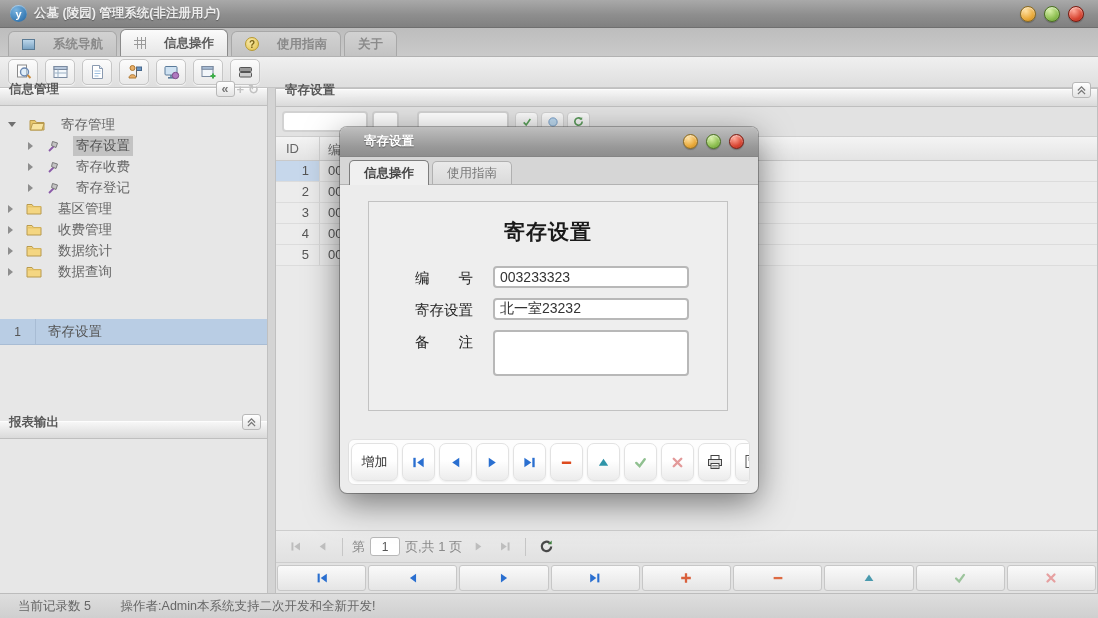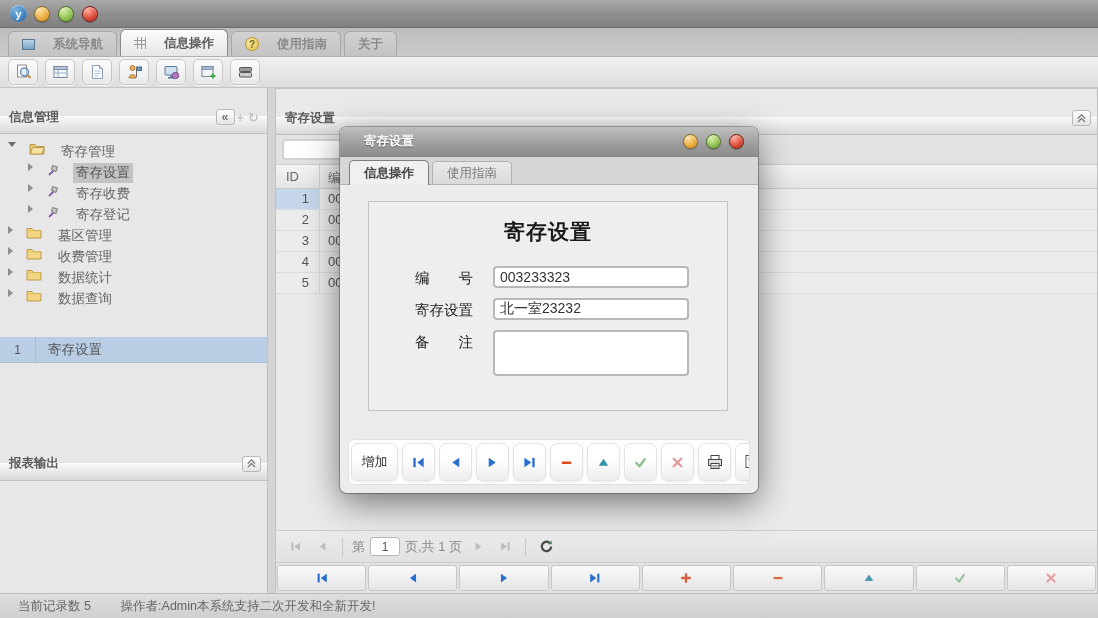--- a/index.html
+++ b/index.html
@@ -31,27 +31,27 @@
       linear-gradient(#9a9a9a,#9a9a9a) 11px 0/1px 12px no-repeat; }
   .ti-help { width:14px; height:14px; border-radius:50%; background:radial-gradient(circle at 35% 30%, #f8e8a8, #e2c24a); border:1px solid #b89a30; color:#7a6418; font-weight:bold; font-size:10px; display:flex; align-items:center; justify-content:center; }
 
   
   .toolbar { height:31px; background:linear-gradient(#f0f0f0,#dedede); border-bottom:1px solid #c4c4c4; display:flex; align-items:center; padding-left:8px; gap:7px; }
   .tbtn { width:30px; height:26px; border:1px solid #c6c6c6; border-radius:5px; background:linear-gradient(#fcfcfc,#e9e9e9); display:flex; align-items:center; justify-content:center; box-shadow:0 1px 1px rgba(255,255,255,.8); cursor:pointer; }
 
   
   .bodyrow { display:flex; height:505px; background:#d4d4d4; }
   .sidebar { width:268px; border-right:1px solid #c0c0c0; background:#e7e7e7; display:flex; flex-direction:column; }
-  .ph { height:16px; background:linear-gradient(#f7f7f7,#dadada); border-bottom:1px solid #bfbfbf; border-top:1px solid #fdfdfd; display:flex; align-items:center; padding:0 6px 16px 9px; font-weight:bold; color:#5a5a5a; font-size:12.5px;margin-top:28px; }
+  .ph { height:16px; background:linear-gradient(#f7f7f7,#dadada); border-bottom:1px solid #bfbfbf; border-top:1px solid #fdfdfd; display:flex; align-items:center; padding:0 6px 16px 9px; font-weight:bold; color:#5a5a5a; font-size:12.5px; }
   .ph .sp { flex:1; }
   .phb { width:19px; height:16px; border:1px solid #b8b8b8; border-radius:3px; background:linear-gradient(#ffffff,#e4e4e4); display:flex; align-items:center; justify-content:center; color:#777; cursor:pointer; }
   .ghost { color:#c2c2c2; font-weight:bold; font-size:13px; padding:0 2px; cursor:default; }
 
   .tree { height:212px; padding:8px 0 0 8px; background:#e7e7e7; font-size:13.5px; color:#666; }
-  .titem { display:flex; align-items:flex-start; height:21px; gap:13px; cursor:pointer; }
+  .titem { display:flex; align-items:center; height:21px; gap:13px; cursor:pointer; }
   .titem .lbl { padding:1px 3px; }
   .titem.sel .lbl { background:#c3c3c3; color:#555; }
   .lvl1 { padding-left:20px; }
   .arr-r { width:0; height:0; border-left:5px solid #8e8e8e; border-top:4px solid transparent; border-bottom:4px solid transparent; }
   .arr-d { width:0; height:0; border-top:5px solid #707070; border-left:4px solid transparent; border-right:4px solid transparent; }
 
   .iwrows { height:103px; background:#e7e7e7; padding-top:1px; }
   .iwrow { display:flex; height:26px; background:#b9cde4; border-bottom:1px solid #a8bcd4; align-items:stretch; cursor:pointer; }
   .iwnum { width:36px; display:flex; align-items:center; justify-content:center; border-right:1px solid #a8bcd4; color:#555; }
   .iwlbl { flex:1; display:flex; align-items:center; padding-left:12px; font-size:13.5px; color:#555; }
@@ -108,20 +108,21 @@
   .fbtn { width:33px; height:38px; flex-shrink:0; border:1px solid #e2e2e2; border-radius:7px; background:linear-gradient(#ffffff 45%,#ececec); display:flex; align-items:center; justify-content:center; box-shadow:0 1px 2px rgba(0,0,0,.07); cursor:pointer; }
   .fbtn.addb { width:47px; font-size:13px; color:#333; }
 </style>
 </head>
 <body>
 
 <div class="app">
 
   <div class="titlebar">
     <div class="logo">y</div>
+    <div class="wtitle">公墓 (陵园) 管理系统(非注册用户)</div>
     <div class="wbtns">
       <div class="wbtn orange"></div>
       <div class="wbtn green"></div>
       <div class="wbtn red"></div>
     </div>
   </div>
 
   <div class="tabbar">
     <div class="tab">
       <span class="ti-square"></span>

